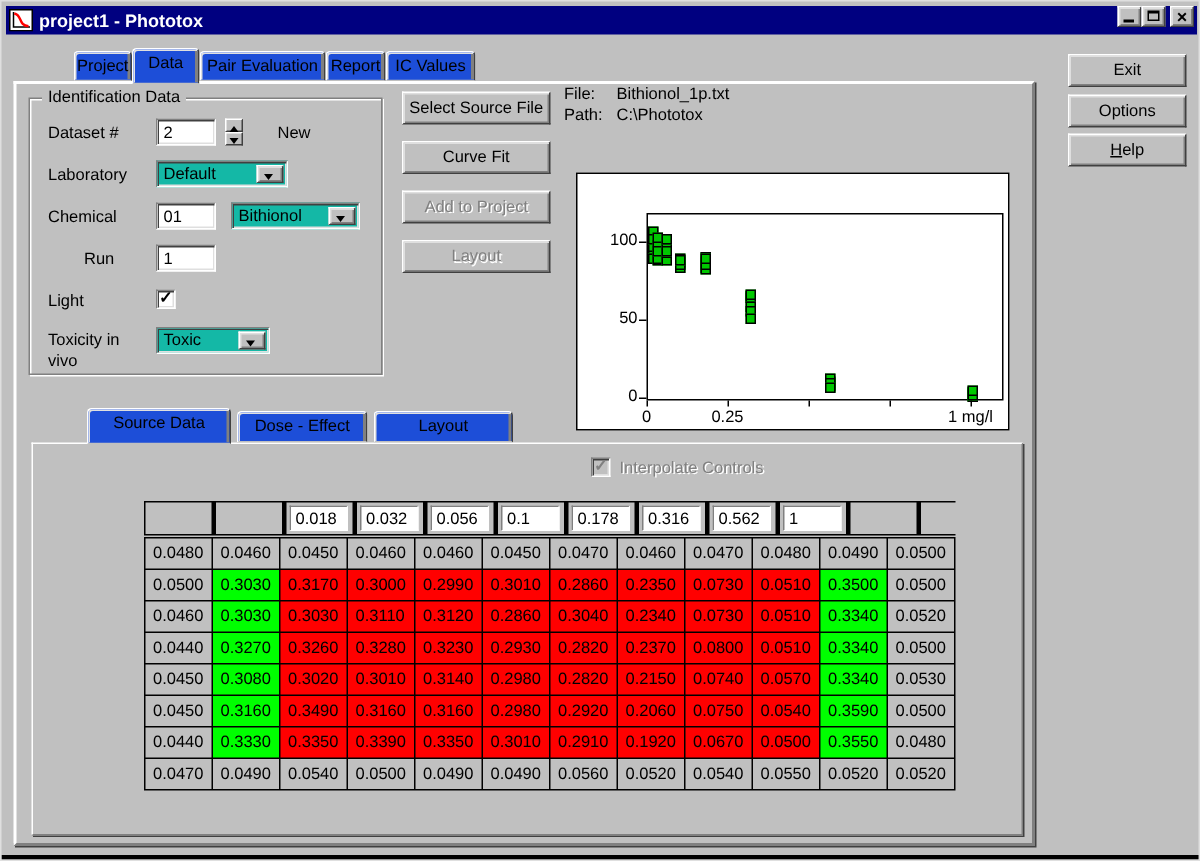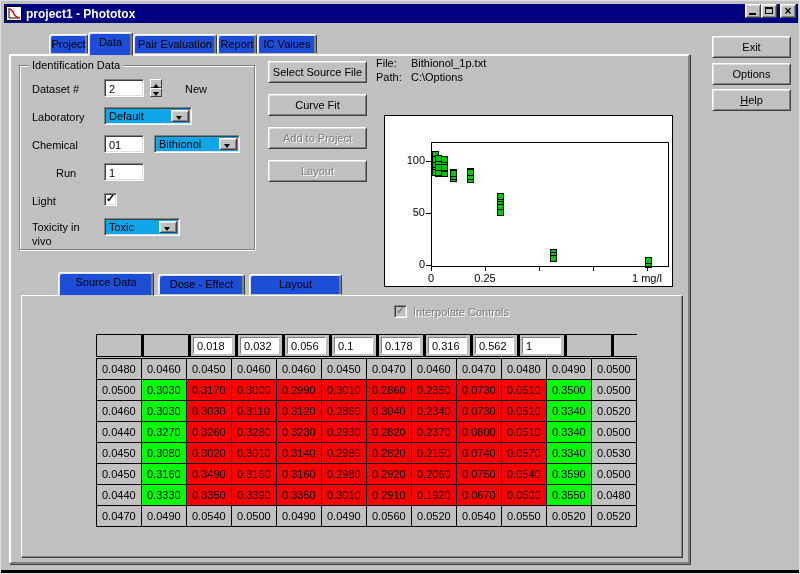--- a/index.html
+++ b/index.html
@@ -10,21 +10,21 @@
   .btn{background:#c0c0c0;border:1px solid;border-color:#fff #404040 #404040 #fff;
     box-shadow:inset 1px 1px 0 #dfdfdf, inset -1px -1px 0 #808080;
     text-align:center;cursor:default;box-sizing:border-box;}
   .btn .lbl{display:block;padding-top:4px;}
   .btn.disabled .lbl{color:#808080;text-shadow:1px 1px 0 #fff;}
   .groupbox{border:1px solid #808080;box-shadow:inset 1px 1px 0 #fff,1px 1px 0 #fff;}
   .legend{position:absolute;top:-7px;left:8px;background:#c0c0c0;padding:0 4px;}
   .field-input{position:absolute;background:#fff;border:1px solid;border-color:#808080 #fff #fff #808080;
     box-shadow:inset 1px 1px 0 #404040, inset -1px -1px 0 #dfdfdf;box-sizing:border-box;
     font-family:"Liberation Sans",sans-serif;font-size:11px;padding:1px 0 0 4px;outline:none;}
-  .combo{background:#0ea5e9;border:1px solid;border-color:#808080 #fff #fff #808080;
+  .combo{background:#14b8a6;border:1px solid;border-color:#808080 #fff #fff #808080;
     box-shadow:inset 1px 1px 0 #404040, inset -1px -1px 0 #dfdfdf;box-sizing:border-box;}
   .combo .val{position:absolute;left:4px;top:2px;}
   .combo-btn{position:absolute;right:2px;top:2px;bottom:2px;width:16px;background:#c0c0c0;
     border:1px solid;border-color:#fff #404040 #404040 #fff;box-shadow:inset 1px 1px 0 #dfdfdf, inset -1px -1px 0 #808080;}
   .arrow-down{position:absolute;left:4px;top:5px;width:0;height:0;
     border:3px solid transparent;border-top:4px solid #000;}
   .spin-up,.spin-dn{position:absolute;left:0;width:12px;height:9px;background:#c0c0c0;
     border:1px solid;border-color:#fff #404040 #404040 #fff;box-sizing:border-box;}
   .tri-up{position:absolute;left:2px;top:2px;width:0;height:0;border:3px solid transparent;border-bottom:4px solid #000;margin-top:-1px;}
   .tri-dn{position:absolute;left:2px;top:3px;width:0;height:0;border:3px solid transparent;border-top:4px solid #000;}
@@ -186,21 +186,21 @@
   <div class="abs btn disabled" style="left:267px;top:126px;width:99px;height:22px;z-index:2;">
       <span class="lbl">Add to Project</span>
     </div>
   <div class="abs btn disabled" style="left:267px;top:159px;width:99px;height:22px;z-index:2;">
       <span class="lbl">Layout</span>
     </div>
 
   <span class="abs" style="left:375px;top:56px;z-index:2;">File:</span>
   <span class="abs" style="left:410px;top:56px;z-index:2;">Bithionol_1p.txt</span>
   <span class="abs" style="left:375px;top:70px;z-index:2;">Path:</span>
-  <span class="abs" style="left:410px;top:70px;z-index:2;">C:\Options</span>
+  <span class="abs" style="left:410px;top:70px;z-index:2;">C:\Phototox</span>
 
   <div id="chart-frame" class="abs" style="z-index:2;">
     <div id="chart-plot">
         <div class="marker" style="left: 0.388px; top: 20.7px; background: rgb(0, 200, 0);"></div>
         <div class="marker" style="left: 0.388px; top: 25.9px; background: rgb(0, 200, 0);"></div>
         <div class="marker" style="left: 0.388px; top: 17.58px; background: rgb(0, 200, 0);"></div>
         <div class="marker" style="left: 0.388px; top: 25.9px; background: rgb(0, 200, 0);"></div>
         <div class="marker" style="left: 0.388px; top: 8.22px; background: rgb(0, 200, 0);"></div>
         <div class="marker" style="left: 0.388px; top: 13.42px; background: rgb(0, 200, 0);"></div>
         <div class="marker" style="left: 3.412px; top: 26.94px; background: rgb(0, 200, 0);"></div>

